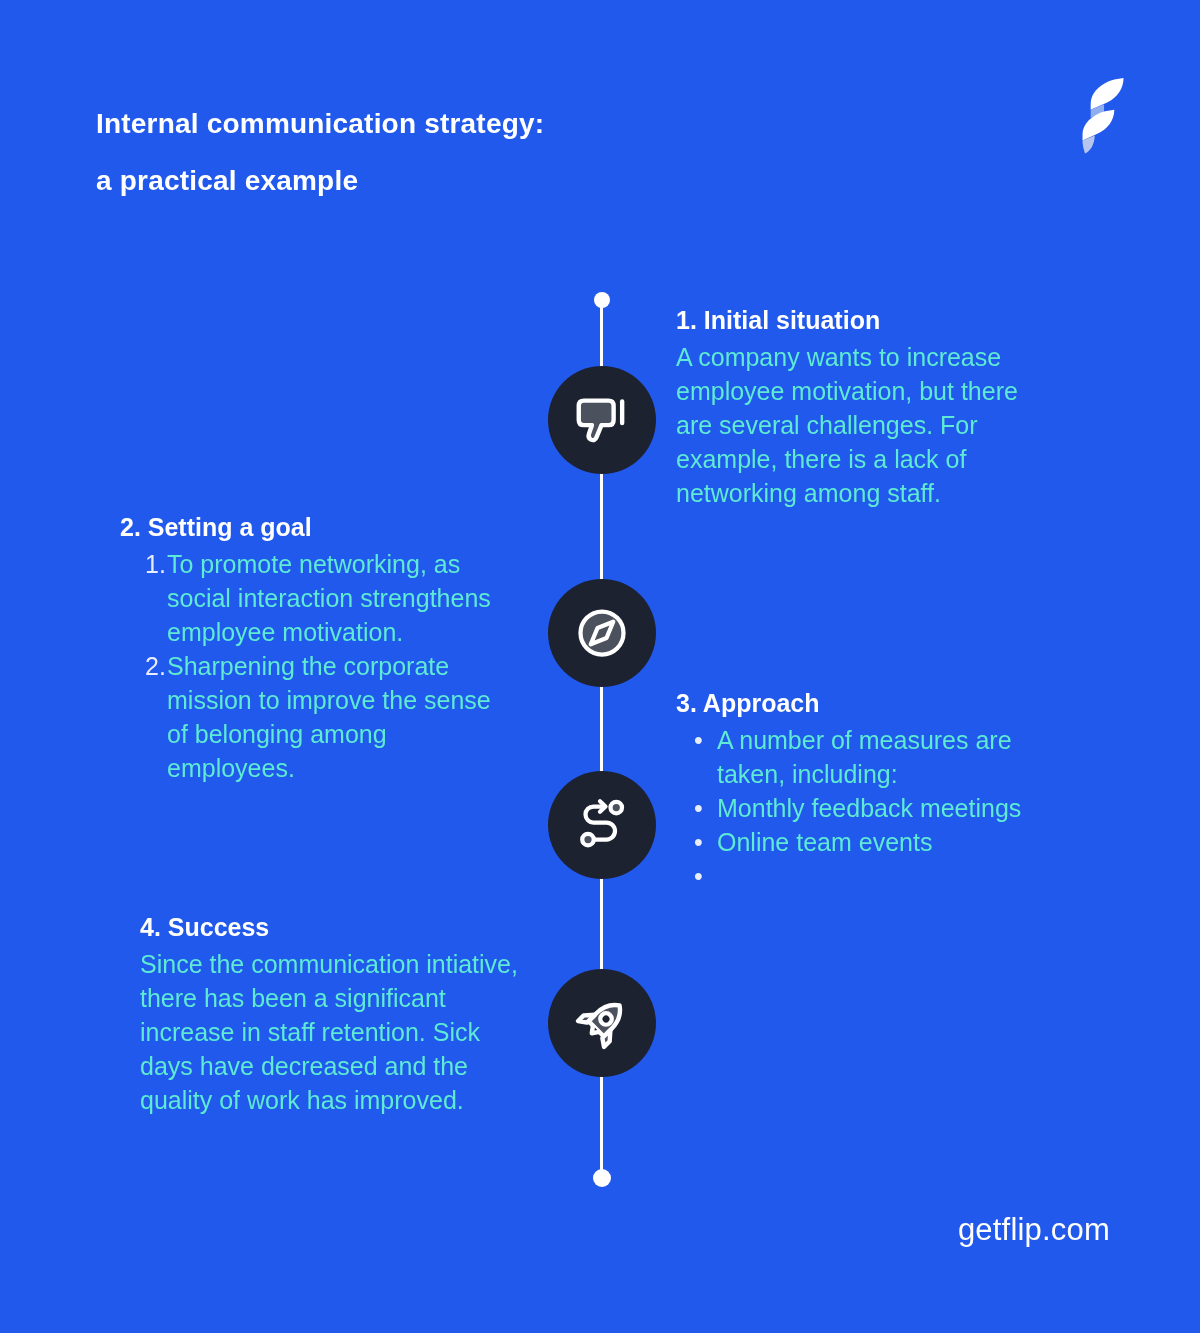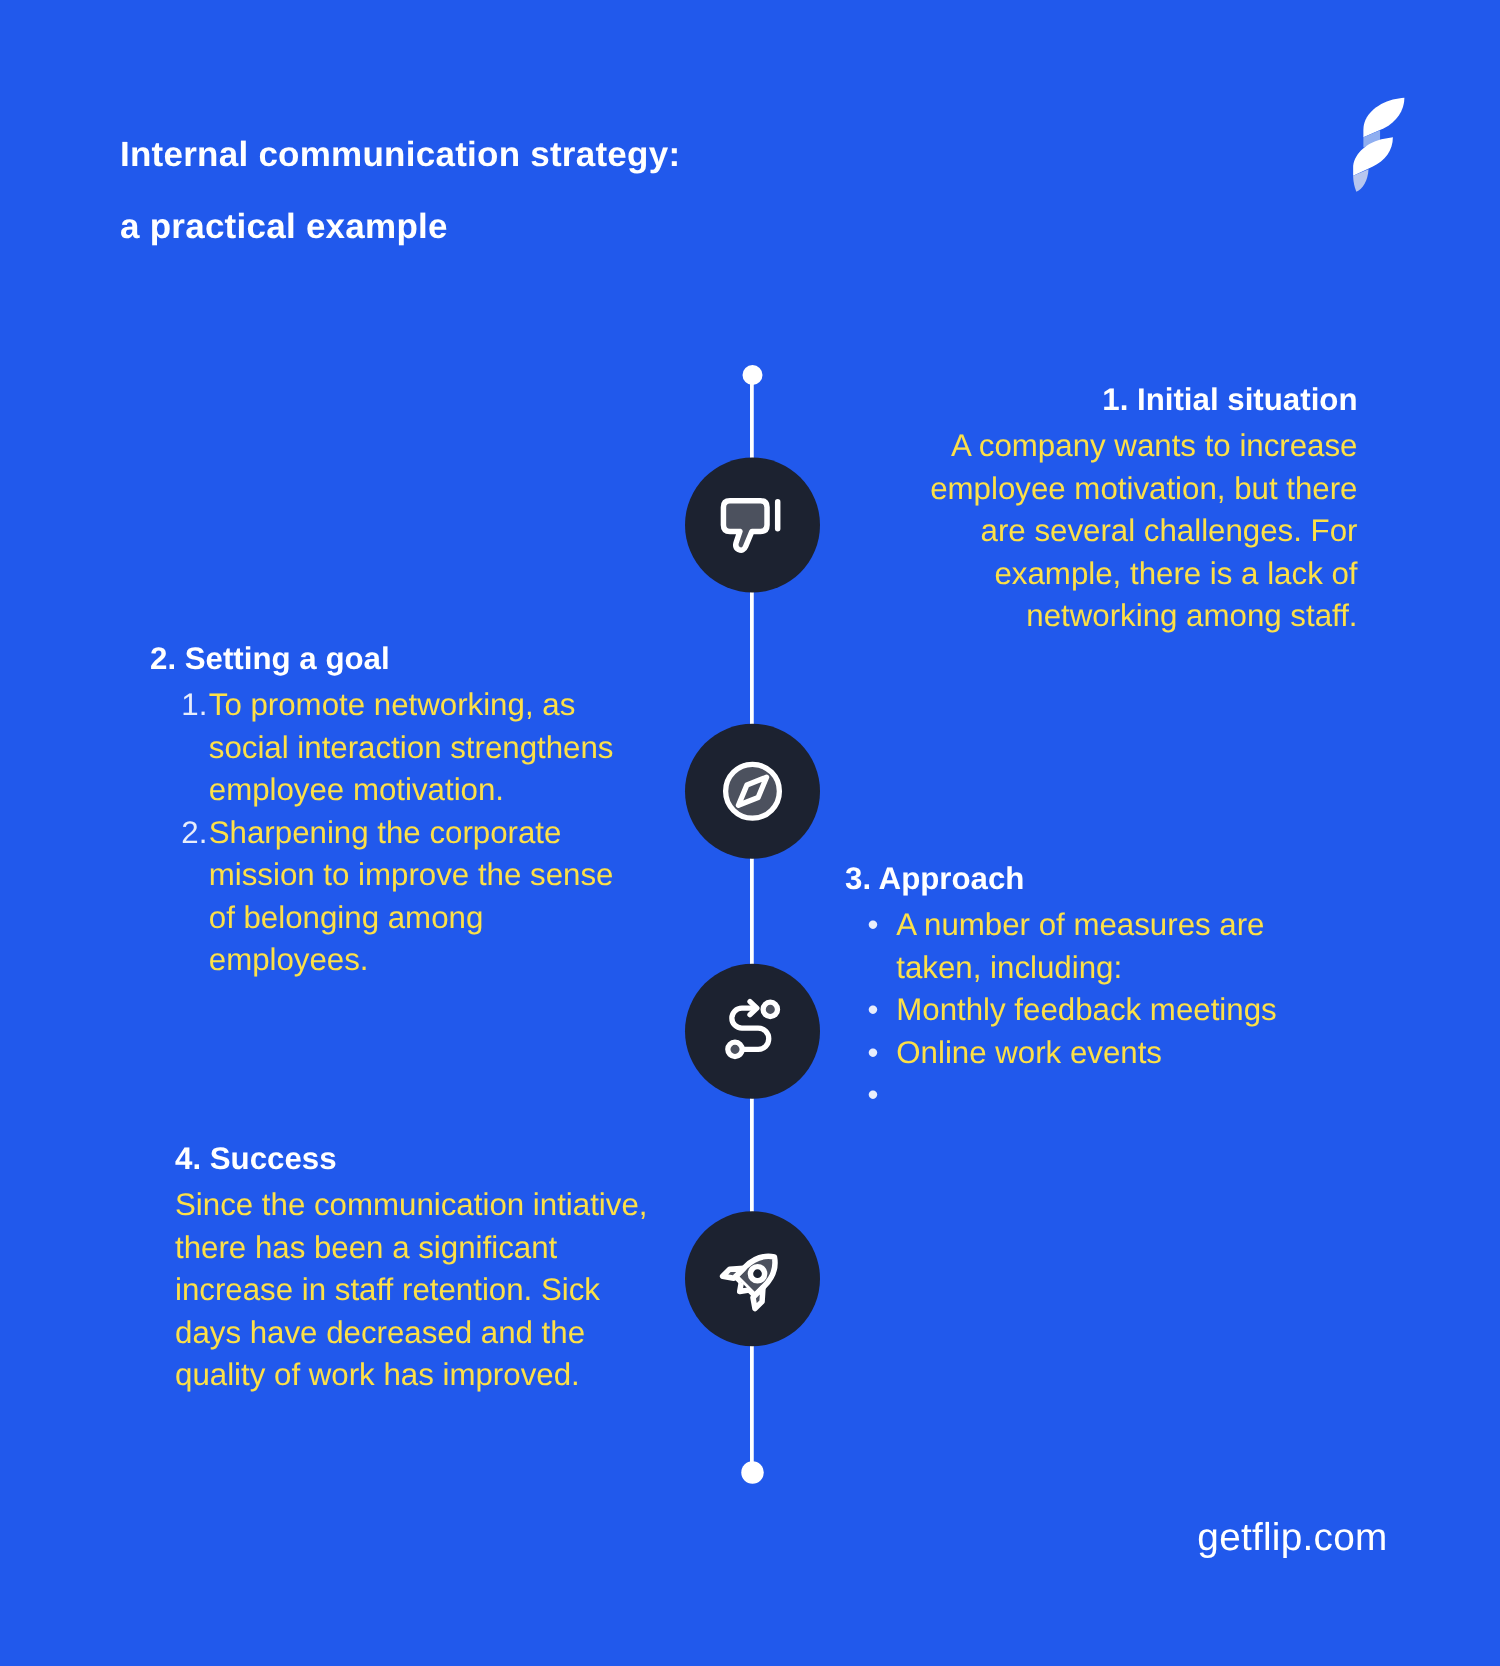--- a/index.html
+++ b/index.html
@@ -18,30 +18,30 @@
   .tl-dot{ position:absolute; background:#FFFFFF; border-radius:50%; z-index:2;}
   .tl-dot.top{ left:594px; top:292px; width:16px; height:16px;}
   .tl-dot.bottom{ left:593px; top:1169px; width:18px; height:18px;}
   .tl-circle{
     position:absolute; left:548px; width:108px; height:108px; border-radius:50%;
     background:#1C2230; z-index:3; display:flex; align-items:center; justify-content:center;
   }
   .tl-circle.c1{ top:366px;} .tl-circle.c2{ top:579px;}
   .tl-circle.c3{ top:771px;} .tl-circle.c4{ top:969px;}
   .step{ position:absolute; z-index:2;}
-  .step.s1{ left:676px; top:303px; width:410px;text-align:right;}
+  .step.s1{ left:676px; top:303px; width:410px;}
   .step.s2{ left:120px; top:510px; width:420px;}
   .step.s3{ left:676px; top:686px; width:430px;}
   .step.s4{ left:120px; top:910px; width:430px;margin-left:20px;}
   .step-heading{
     font-size:25px; line-height:34px; font-weight:700; color:#FFFFFF;
     margin:0 0 3px 0; white-space:pre-line;
   }
   .step-body{
-    font-size:25px; line-height:34px; font-weight:400; color:#fde047;
+    font-size:25px; line-height:34px; font-weight:400; color:#5eead4;
     white-space:pre-line; margin:0;
   }
   .list{ margin:0;}
   .list-row{ display:flex; align-items:flex-start;}
   .num-list .list-row{ margin-left:25px;}
   .bullet-list .list-row{ margin-left:18px;}
   .marker{
     flex:none; font-size:25px; line-height:34px; color:#E8EDFB; font-weight:400;
   }
   .num-list .marker{ width:22px;}
@@ -140,21 +140,21 @@
         <span class="marker">•</span>
         <span class="step-body">A number of measures are
 taken, including:</span>
       </div>
       <div class="list-row">
         <span class="marker">•</span>
         <span class="step-body">Monthly feedback meetings</span>
       </div>
       <div class="list-row">
         <span class="marker">•</span>
-        <span class="step-body">Online work events</span>
+        <span class="step-body">Online team events</span>
       </div>
       <div class="list-row">
         <span class="marker">•</span>
       </div>
     </div>
   </section>
 
   <section class="step s4">
     <h2 class="step-heading">4. Success</h2>
     <p class="step-body">Since the communication intiative,

